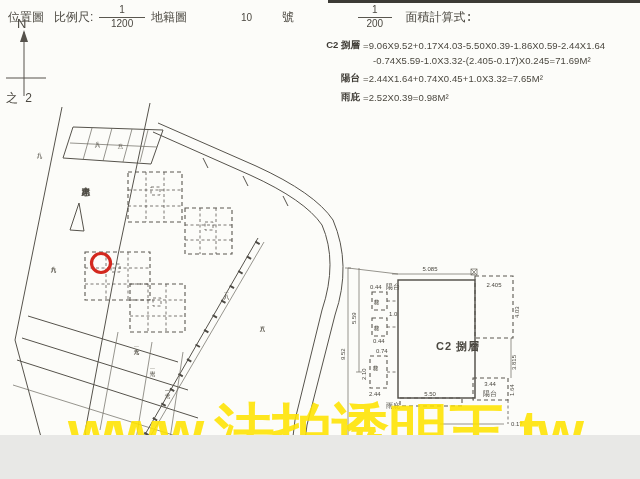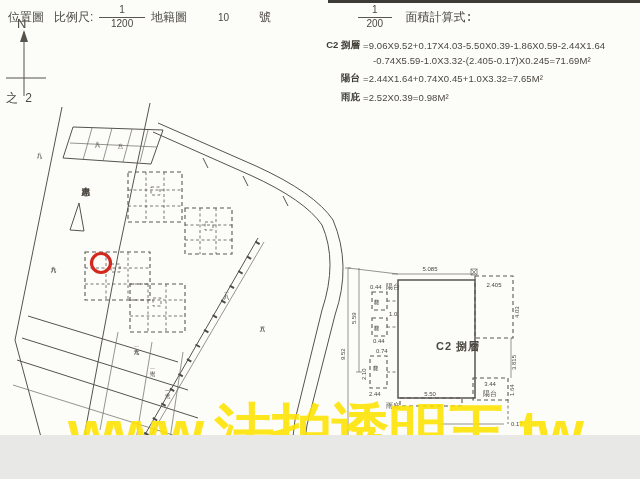--- a/index.html
+++ b/index.html
@@ -11,21 +11,21 @@
   }
   .scan-edge{position:absolute;left:328px;top:0;width:312px;height:3px;background:#3c3b36;}
   
   .loc-header{position:absolute;left:8px;top:5px;display:flex;align-items:center;font-size:12px;white-space:nowrap;}
   .loc-header .t{margin-right:10px;}
   .plan-header{position:absolute;left:352px;top:5px;display:flex;align-items:center;font-size:12px;white-space:nowrap;}
   .fraction{display:inline-flex;flex-direction:column;align-items:center;margin:0 6px;line-height:1.05;}
   .fraction .num{font-size:10px;border-bottom:1px solid #5a574f;padding:0 20px 1px;}
   .fraction .den{font-size:10px;padding-top:1px;}
   .fraction.small .num{padding:0 14px 1px;}
-  .sheet-no{margin-left:31px;font-size:10px;}
+  .sheet-no{margin-left:54px;font-size:10px;}
   .sheet-unit{margin-left:30px;}
   .calc-label{margin-left:8px;font-family:Liberation Mono, monospace;}
   .page-note{position:absolute;left:6px;top:90px;font-size:12px;letter-spacing:2px;}
   
   .calc-block{position:absolute;left:308px;top:39px;width:330px;font-size:9.5px;color:#4a473f;}
   .calc-row{display:grid;grid-template-columns:52px 1fr;column-gap:3px;margin-bottom:4px;}
   .calc-row .lbl{text-align:right;font-weight:bold;color:#3e3b35;}
   .calc-row .eq{letter-spacing:0.1px;line-height:1.55;}
   .calc-row .eq .l2{padding-left:10px;display:block;}
   

